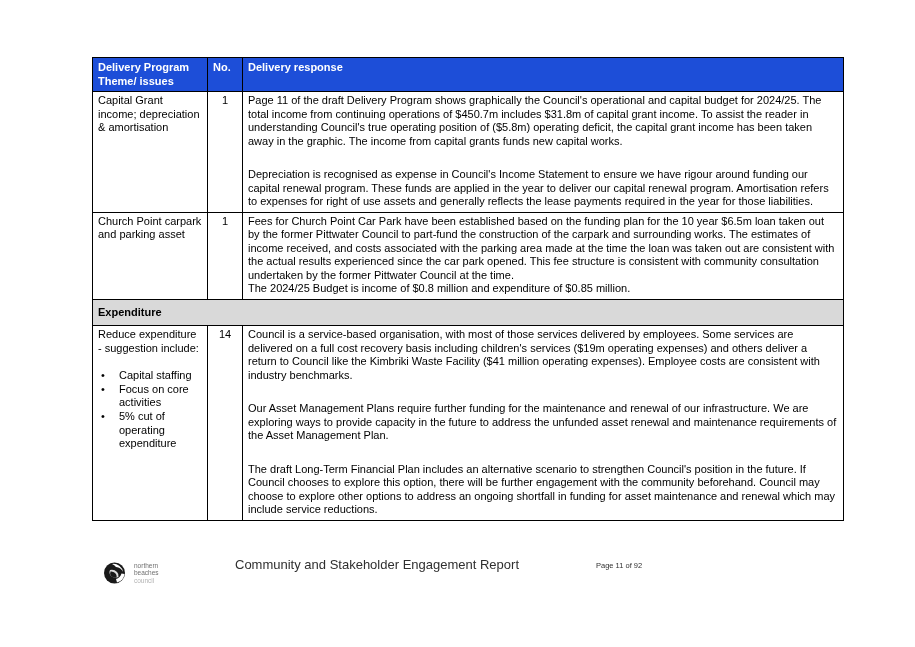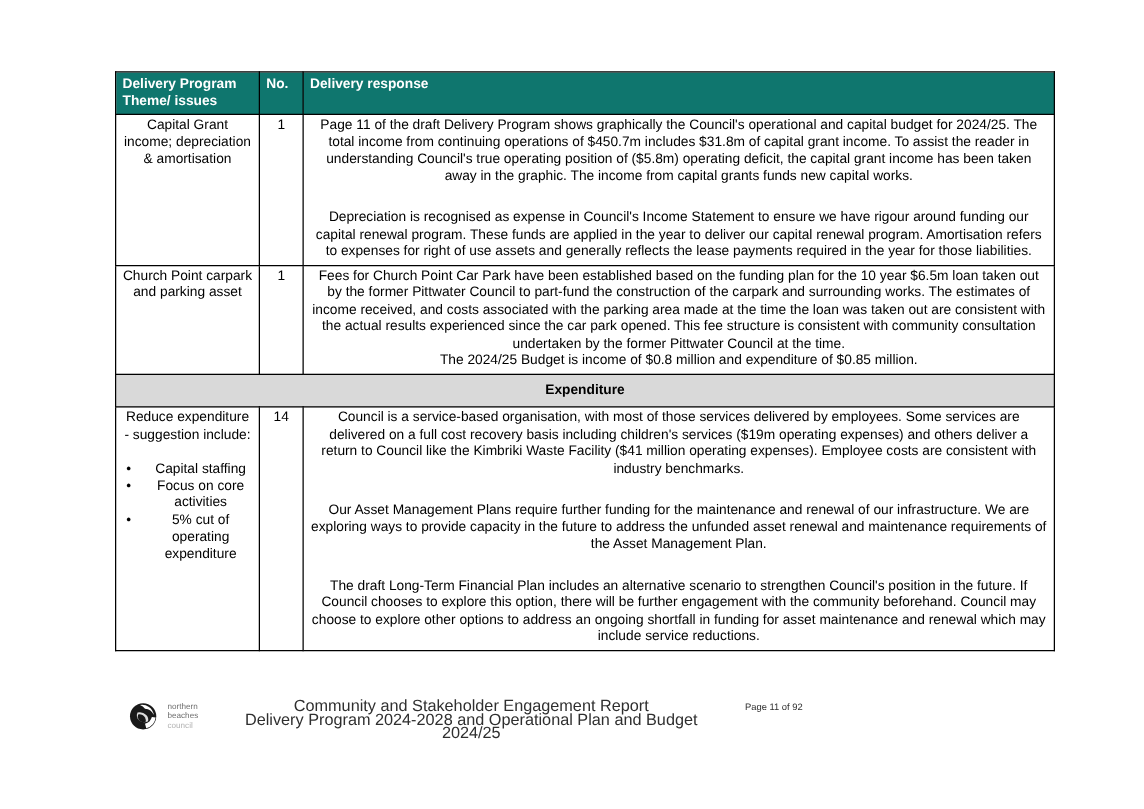--- a/index.html
+++ b/index.html
@@ -21,24 +21,23 @@
     border-collapse: collapse;
     table-layout: fixed;
     font-size: 11px;
     line-height: 13.5px;
   }
   .doc-table th, .doc-table td {
     border: 1px solid #000;
     vertical-align: top;
     padding: 2px 5px 3px 5px;
     word-wrap: break-word;
-    text-align: center;
   }
   .doc-table th {
-    background: #0f766e;
+    background: #1d4ed8;
     color: #ffffff;
     font-weight: bold;
     text-align: left;
     padding-top: 3px; padding-bottom: 3px;
   }
   .col-theme { width: 115px; }
   .col-no    { width: 35px; }
   .col-resp  { width: 601px; }
   .no-cell { text-align: center; }
   .cell p { margin: 0; }
@@ -163,16 +162,15 @@
   </svg>
   <div class="logo-text">
     <div>northern</div>
     <div>beaches</div>
     <div class="muted">council</div>
   </div>
 </div>
 
 <div class="footer-center">
   <div>Community and Stakeholder Engagement Report</div>
-  <div>Delivery Program 2024-2028 and Operational Plan and Budget 2024/25</div>
 </div>
 
 <div class="footer-page">Page 11 of 92</div>
 
 </body></html>

